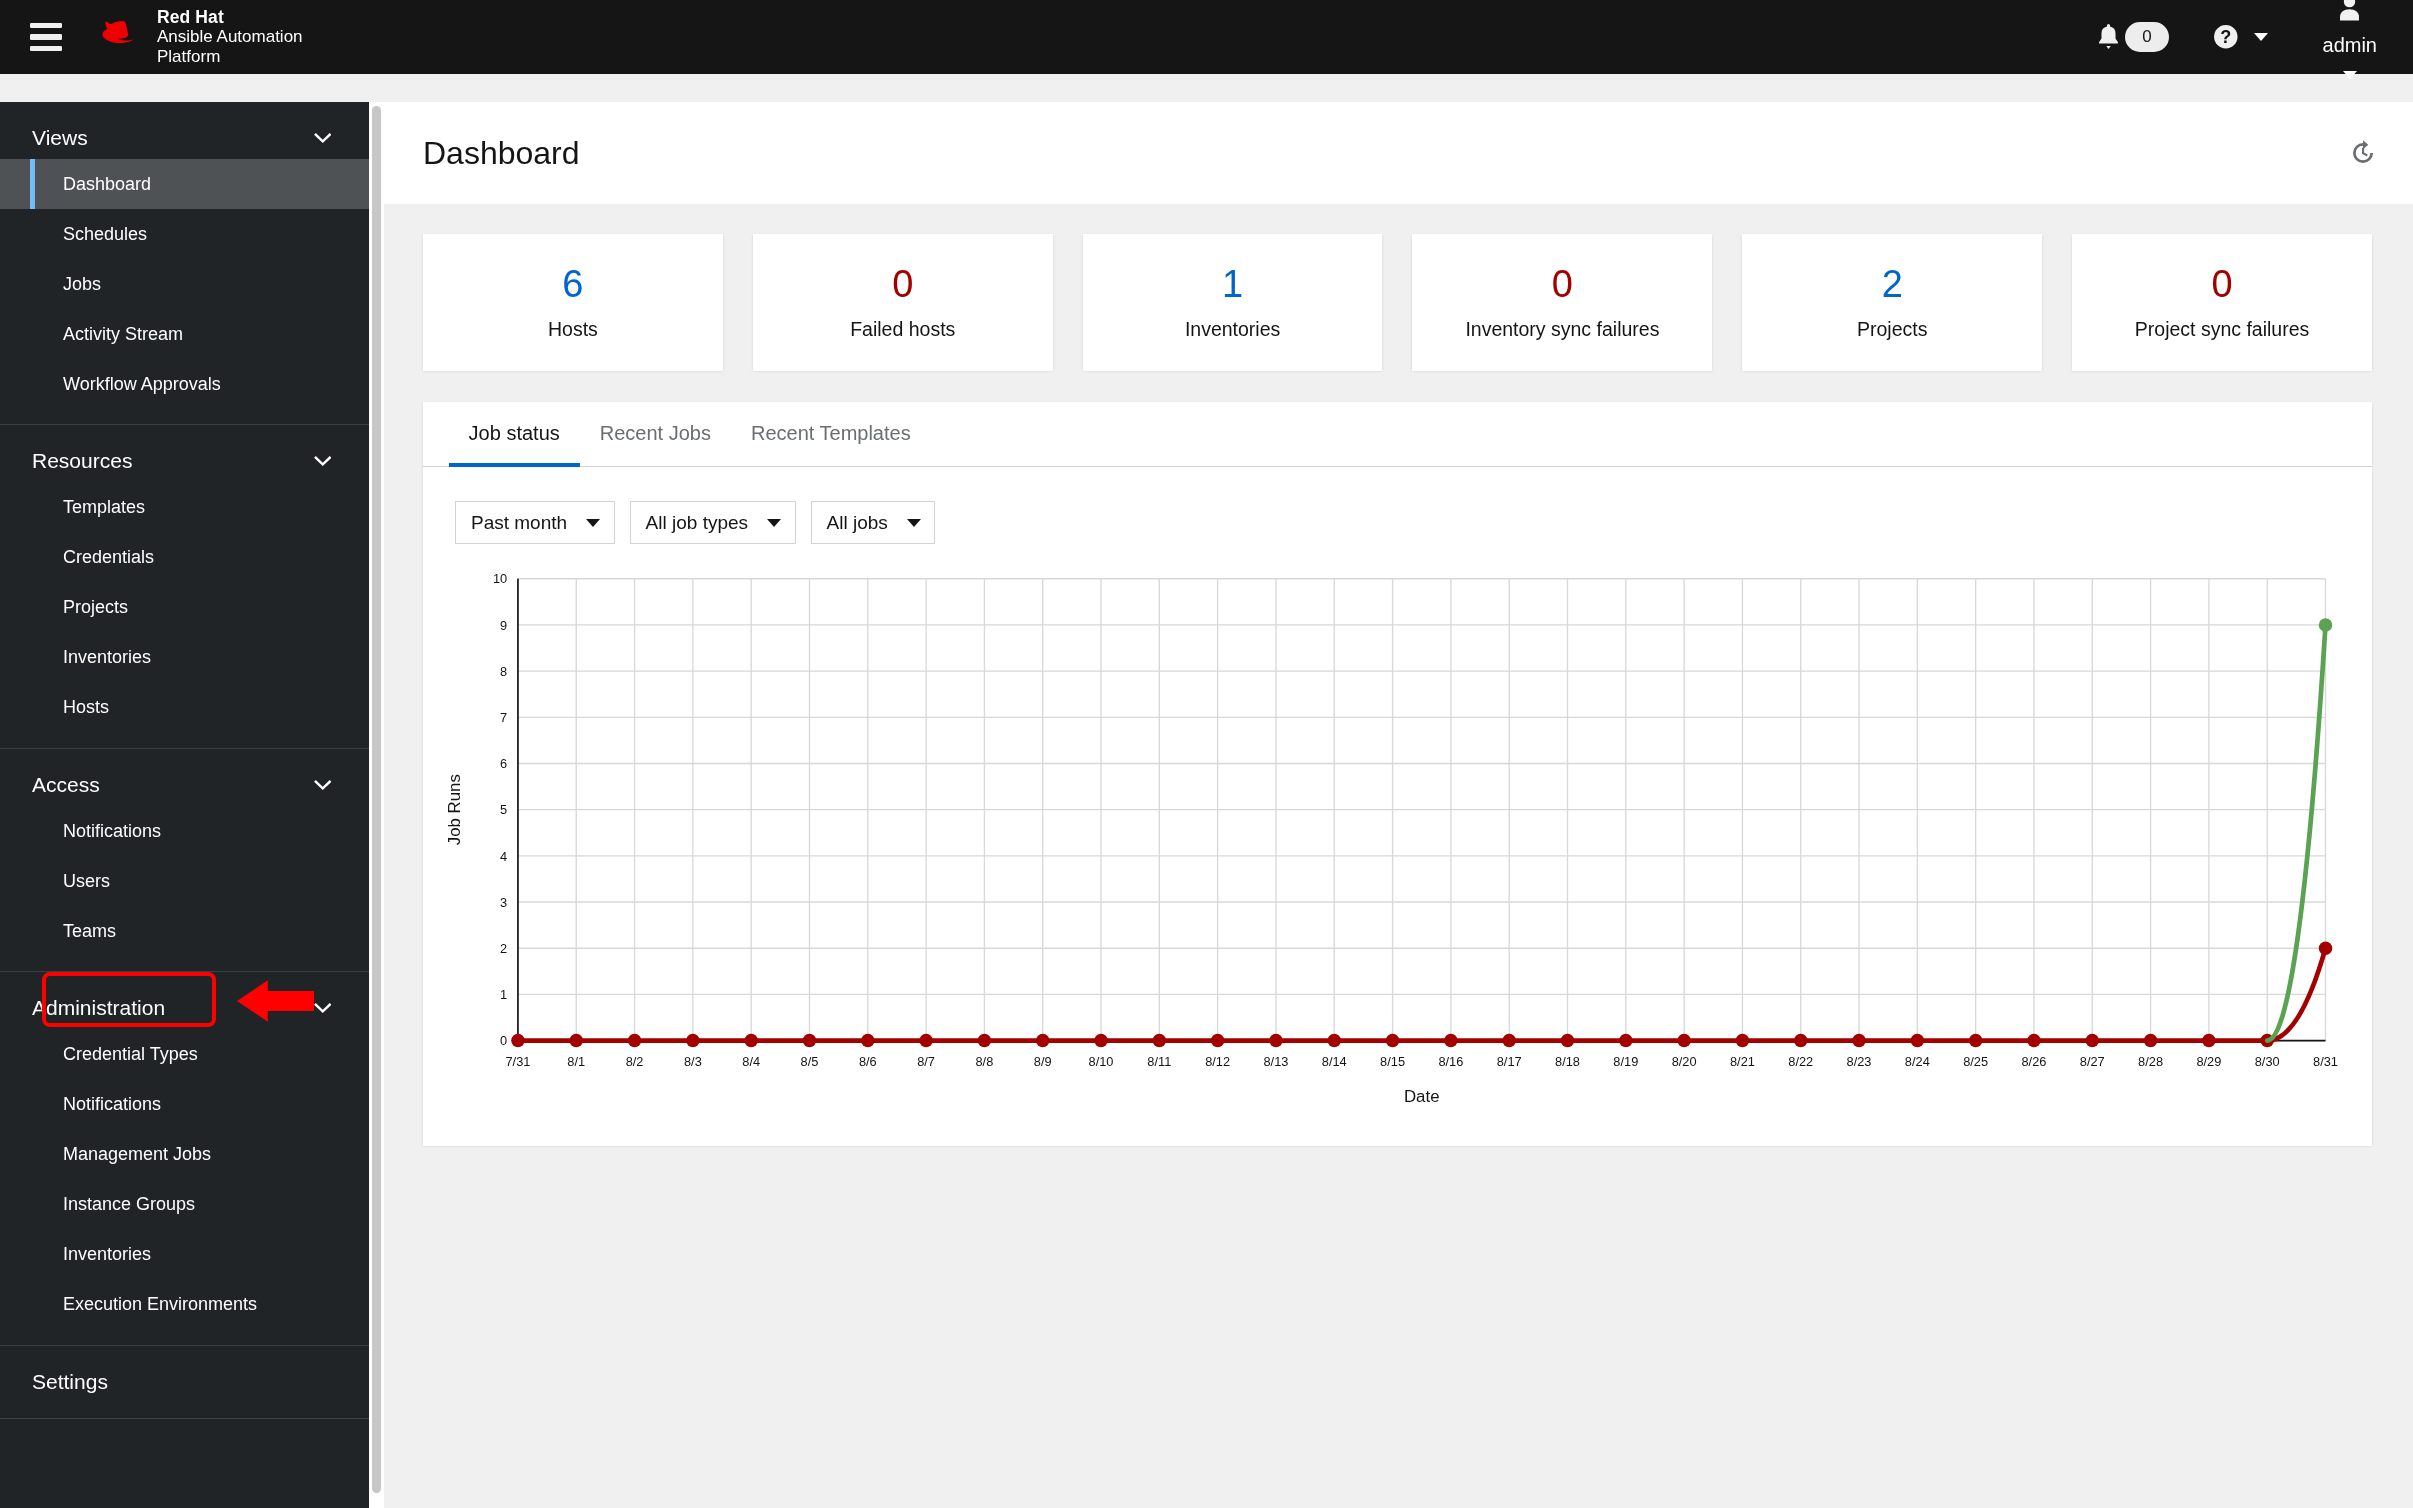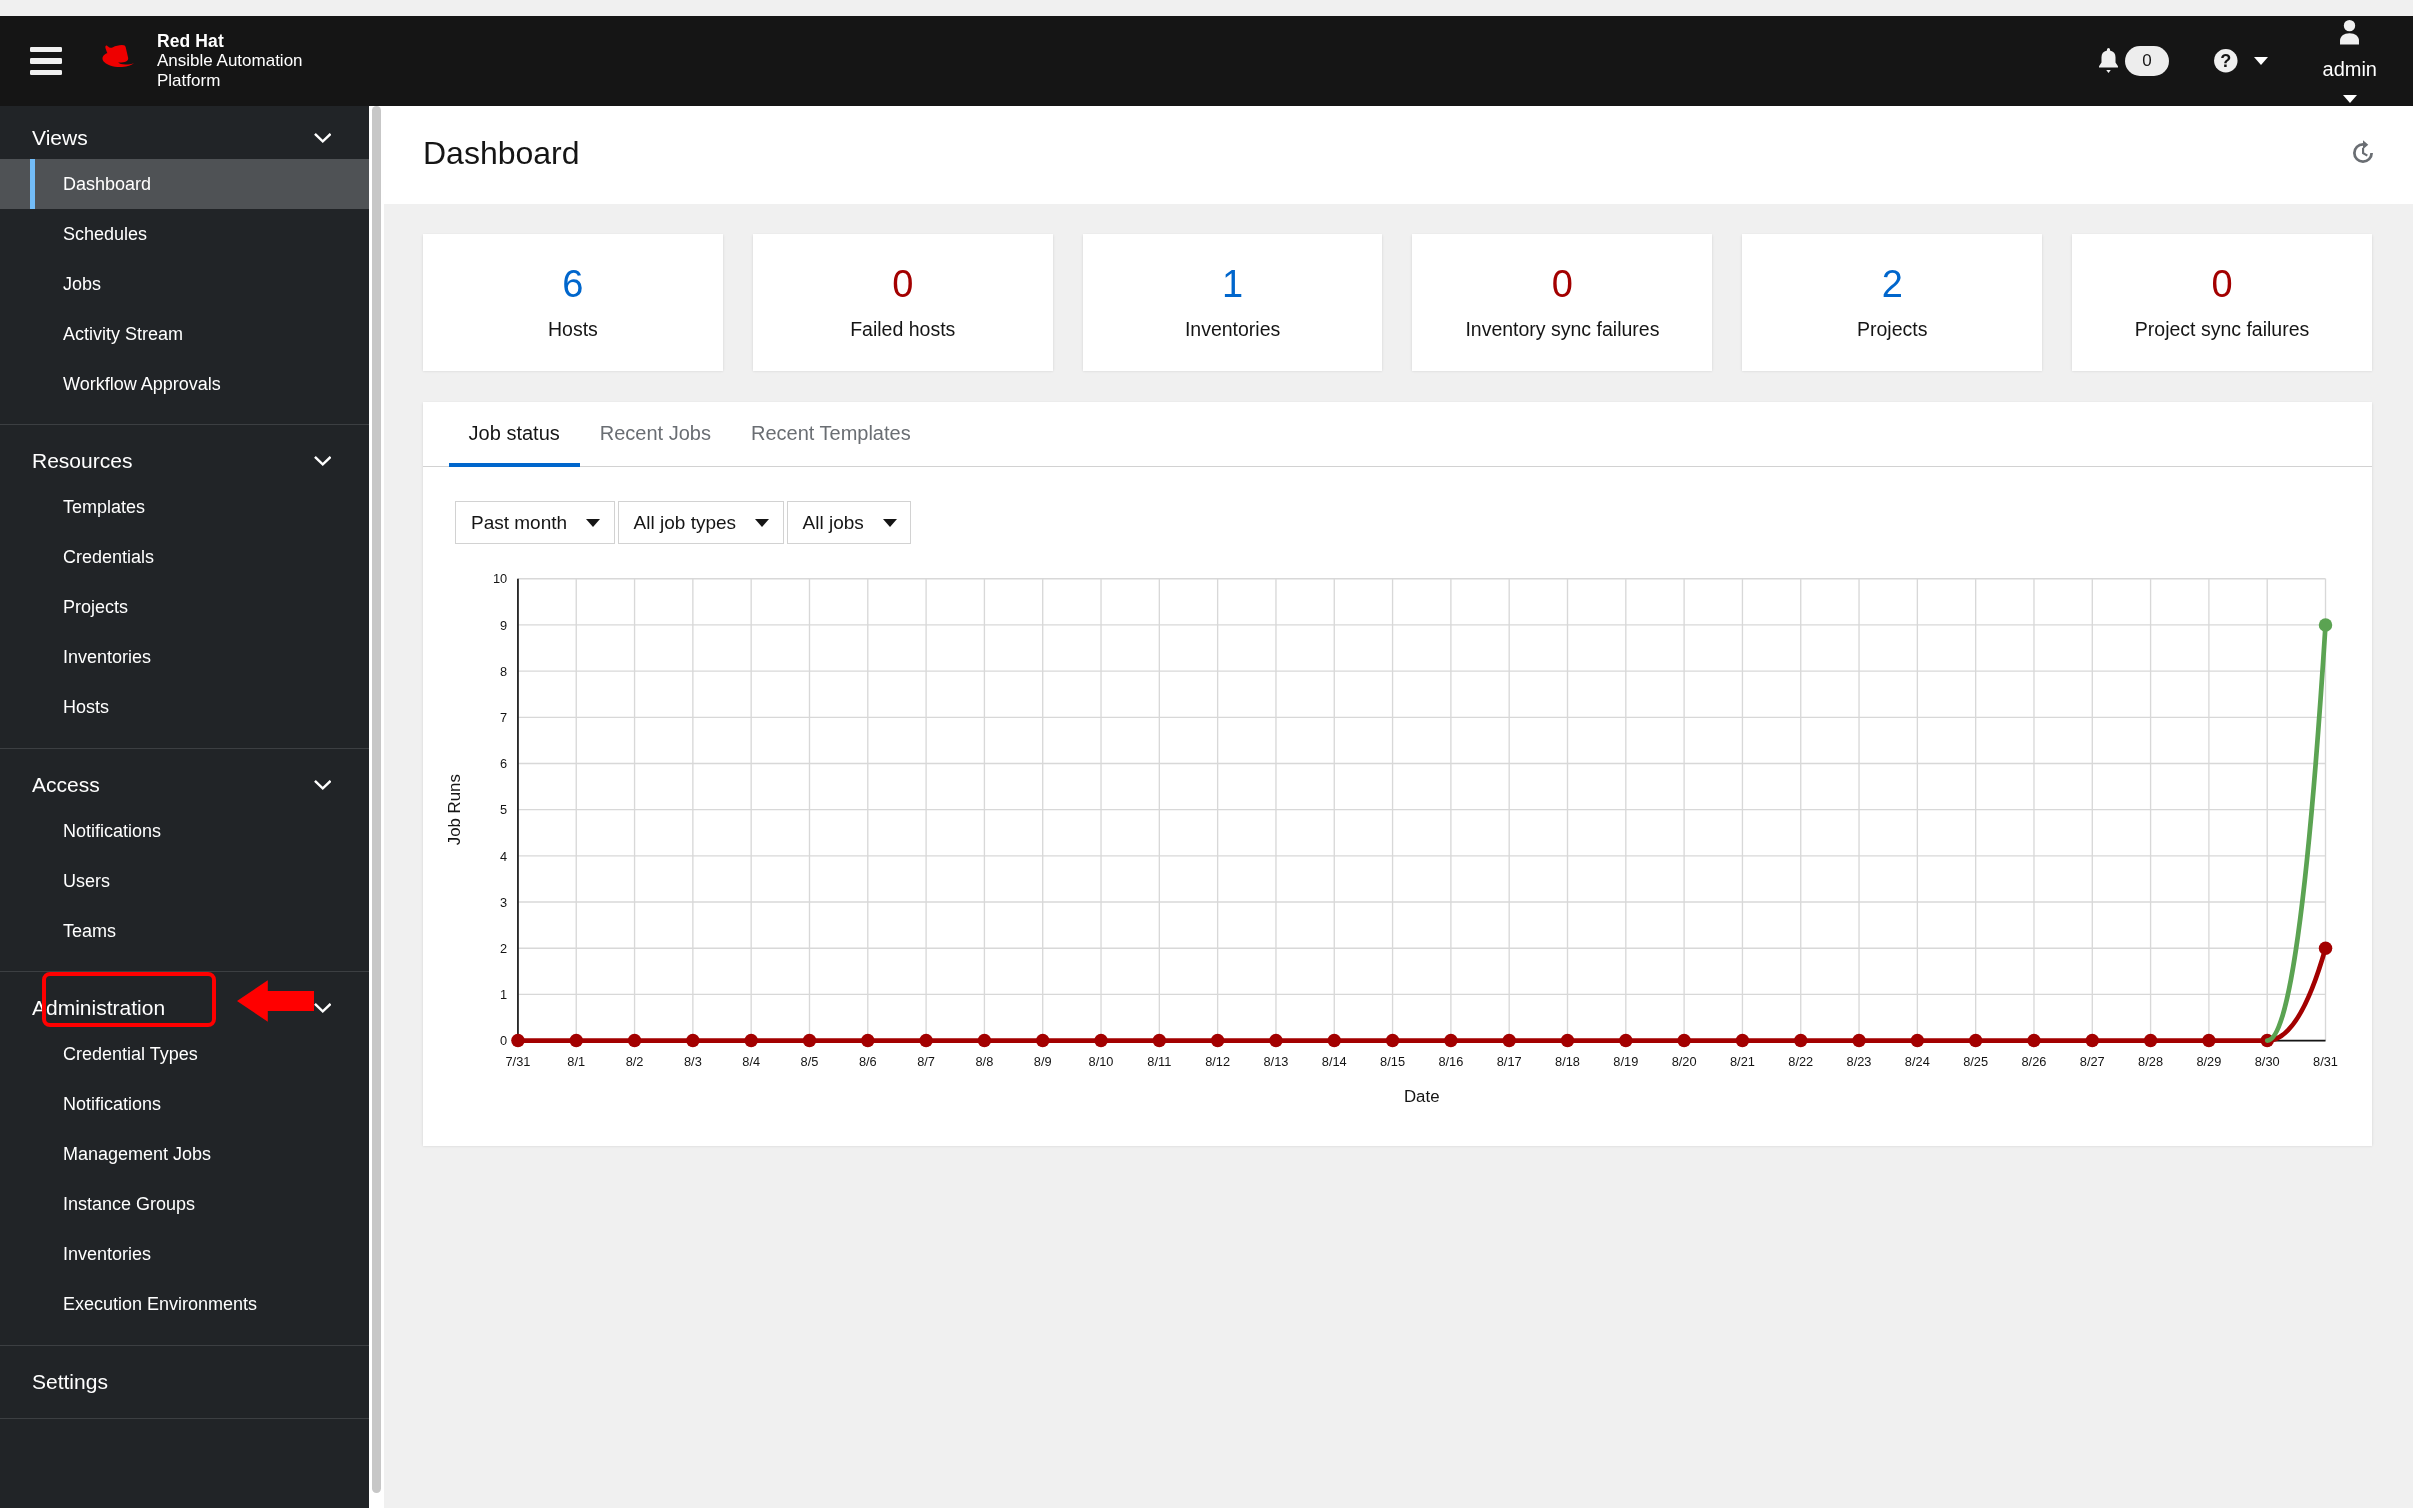--- a/index.html
+++ b/index.html
@@ -5,22 +5,22 @@
   * { box-sizing: border-box; margin: 0; padding: 0; }
   html, body {
     width: 2413px; height: 1508px;
     background: #f0f0f0;
     font-family: "Liberation Sans", sans-serif;
     overflow: hidden;
   }
 
   
   .masthead {
-    position: absolute; top: 16px; left: 0;
-    width: 2413px; height: 90px;
+    position: absolute; top: 0; left: 0;
+    width: 2413px; height: 74px;
     background: #151515;
     display: flex; align-items: center;
     z-index: 30;
     justify-content: space-between;
   }
   .hamburger {
     width: 32px; margin-left: 30px;
     display: flex; flex-direction: column; gap: 6px;
     cursor: pointer;
   }
@@ -170,21 +170,21 @@
     display: flex; align-items: center;
     padding: 0 20px;
     font-size: 20px; color: #6a6e73; cursor: pointer;
   }
   .tab.active { color: #151515; font-weight: 400; }
   .tab.active::after {
     content: ""; position: absolute; left: 0; bottom: -1.3px;
     width: 100%; height: 4.7px; background: #06c;
   }
 
-  .filters { display: flex; gap: 3px; padding: 34px 0 0 32px; }
+  .filters { display: flex; gap: 15px; padding: 34px 0 0 32px; }
   .select {
     height: 43px; border: 0.7px solid #d2d2d2; background: #ffffff;
     display: flex; align-items: center; justify-content: space-between;
     padding: 0 13.5px 0 15px; gap: 19px;
     font-size: 19px; color: #151515; cursor: pointer;
   }
   .sel-caret {
     width: 0; height: 0;
     border-left: 7.4px solid transparent; border-right: 7.4px solid transparent;
     border-top: 8.8px solid #151515;

